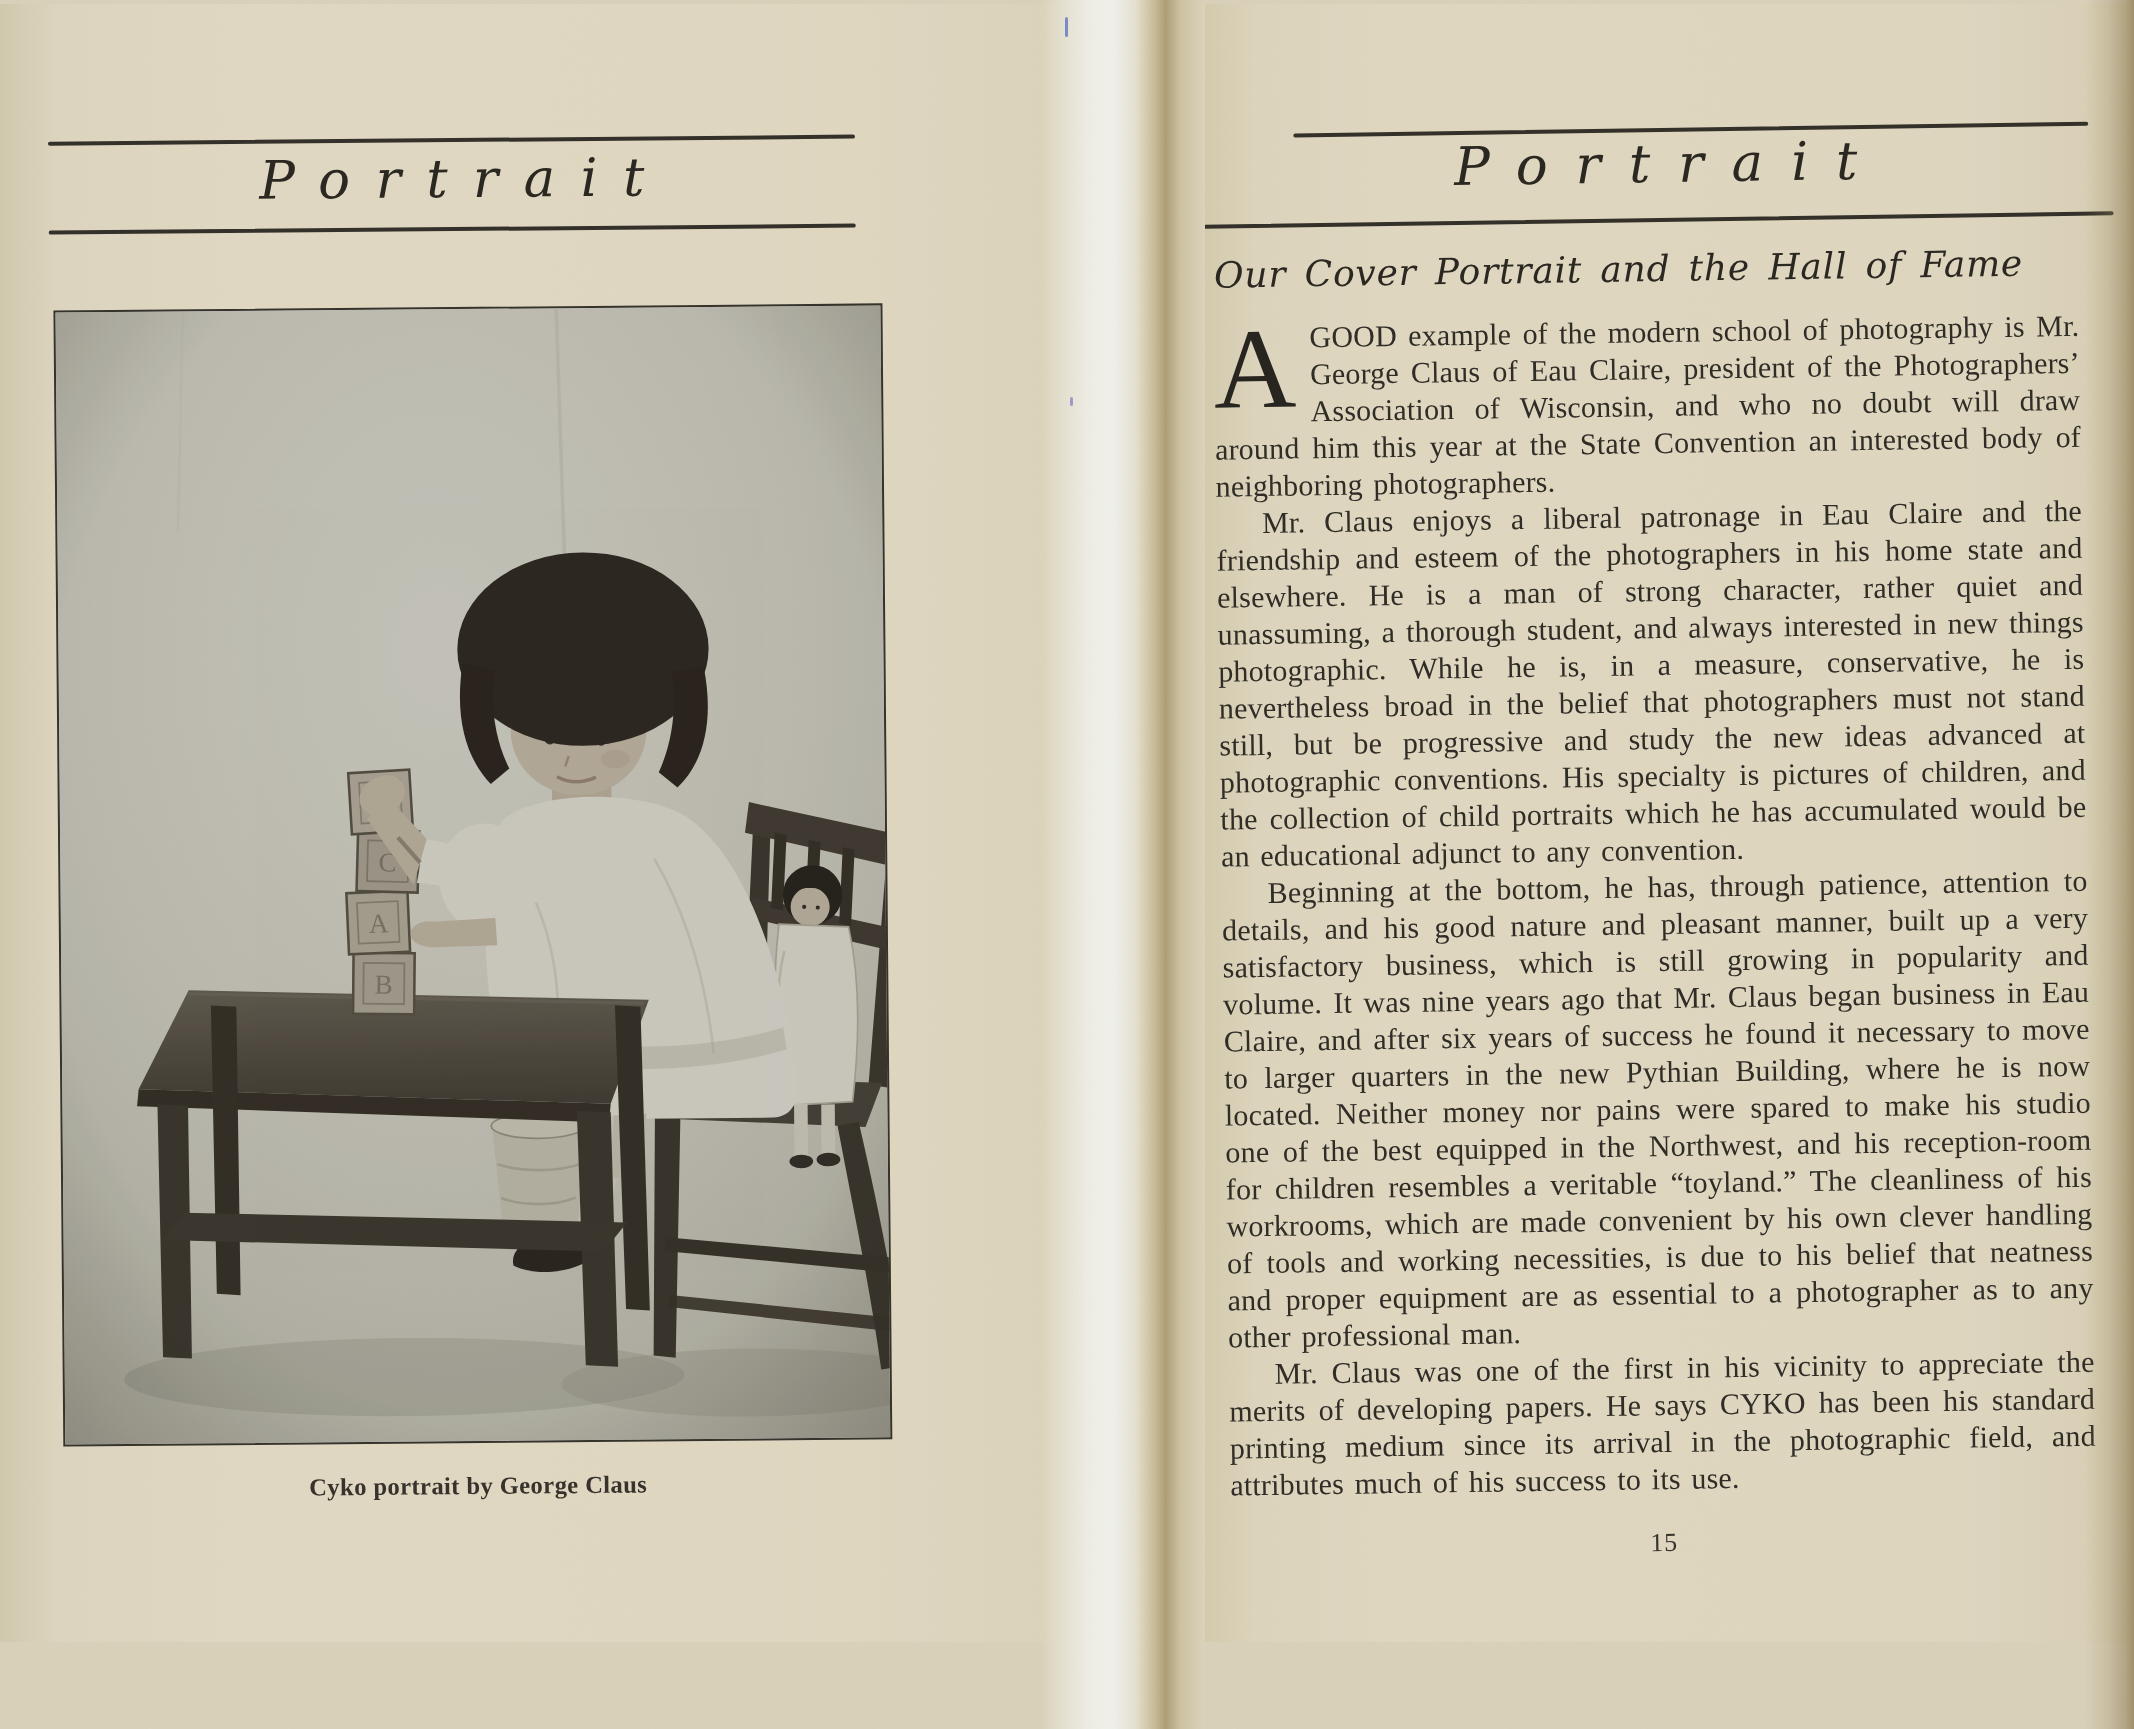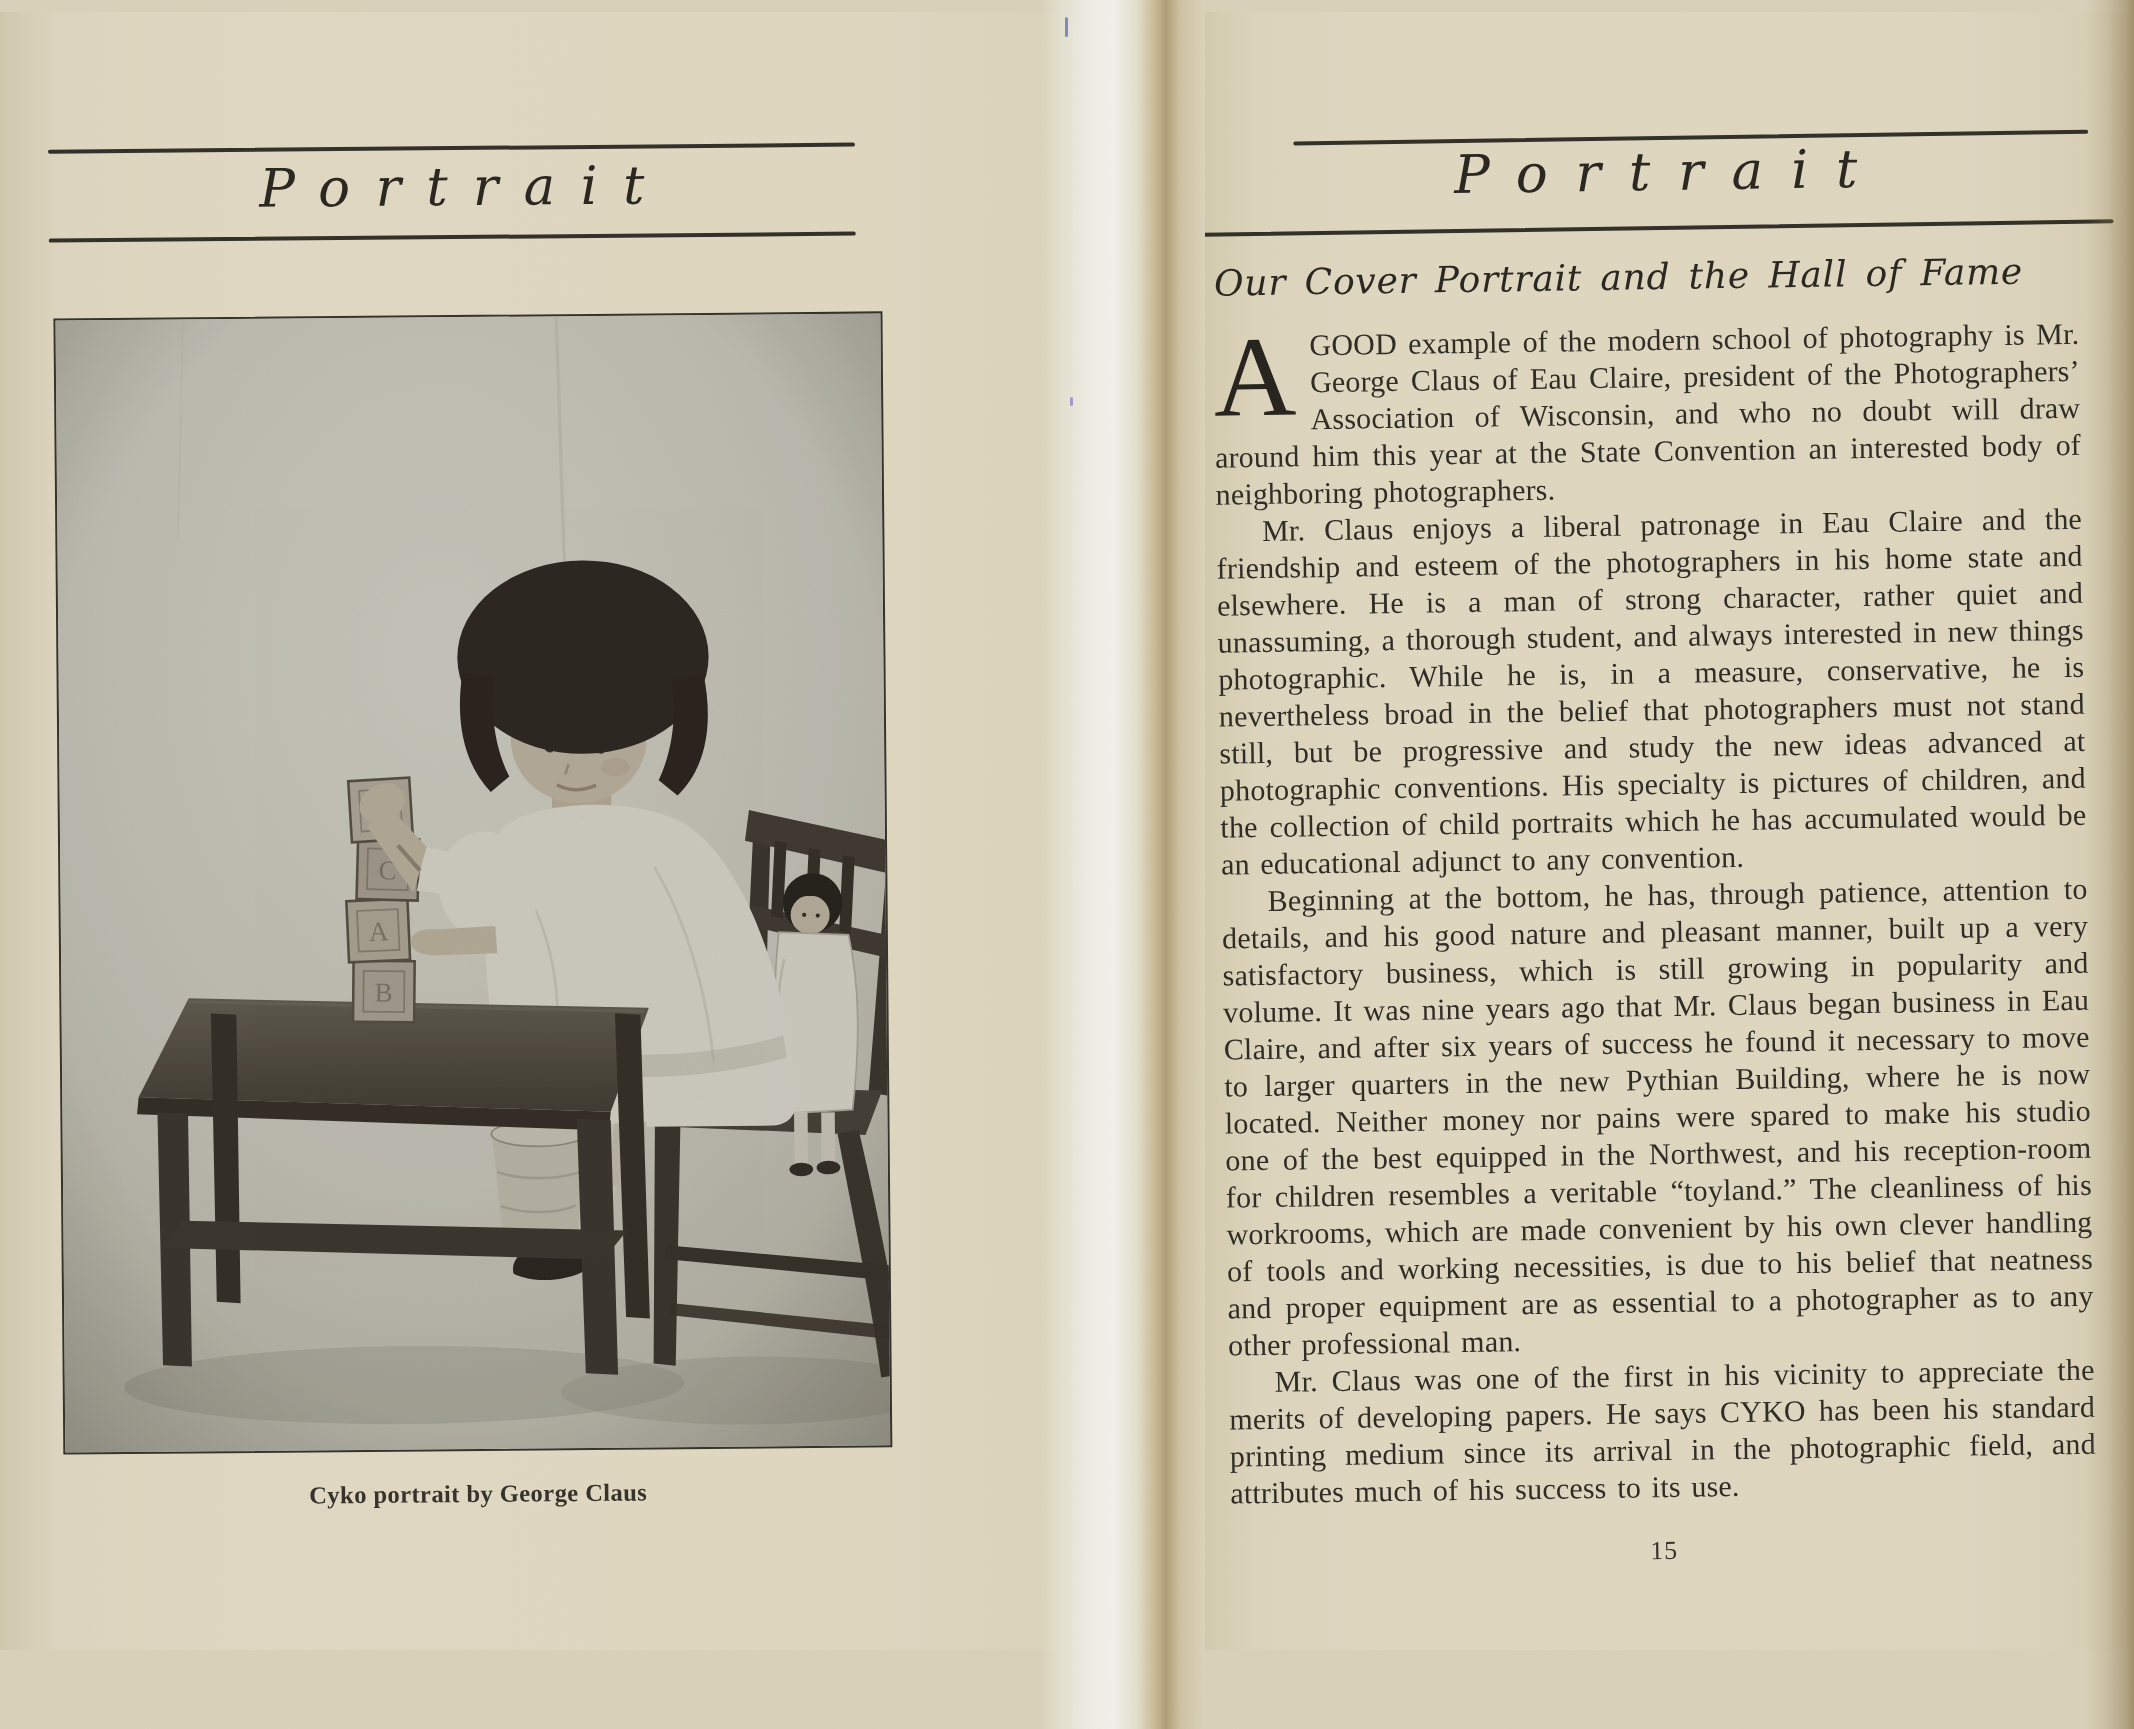--- a/index.html
+++ b/index.html
@@ -2,21 +2,21 @@
 <html style="font-size:13.6px"><head>
 <meta charset="utf-8">
 <style>
   html,body{margin:0;padding:0;}
   body{
     width:2135px;height:1730px;position:relative;overflow:hidden;
     background:#e5ddc4;
     font-family:"Liberation Serif", serif;
     color:#33302a;
   }
-  .page{position:absolute;top:12px;height:1638px;}
+  .page{position:absolute;top:4px;height:1638px;}
   #left-page{
     left:0;width:1059px;
     background:linear-gradient(90deg,#ddd4b8 0px,#e9e1c9 59px,#ece4cd 254px,#ebe3cb 848px,#e7dfc5 1059px);
   }
   #right-page{
     left:1204px;width:931px;
     background:linear-gradient(90deg,#e0d6b8 0px,#e8e0c6 51px,#ebe3cb 186px,#eae2ca 763px,#e3dabd 931px);
   }
   .tilt-l{position:absolute;inset:0;transform:rotate(-0.5deg);transform-origin:466px 254px;}
   .tilt-r{position:absolute;inset:0;transform:rotate(-0.85deg);transform-origin:462px 848px;}

